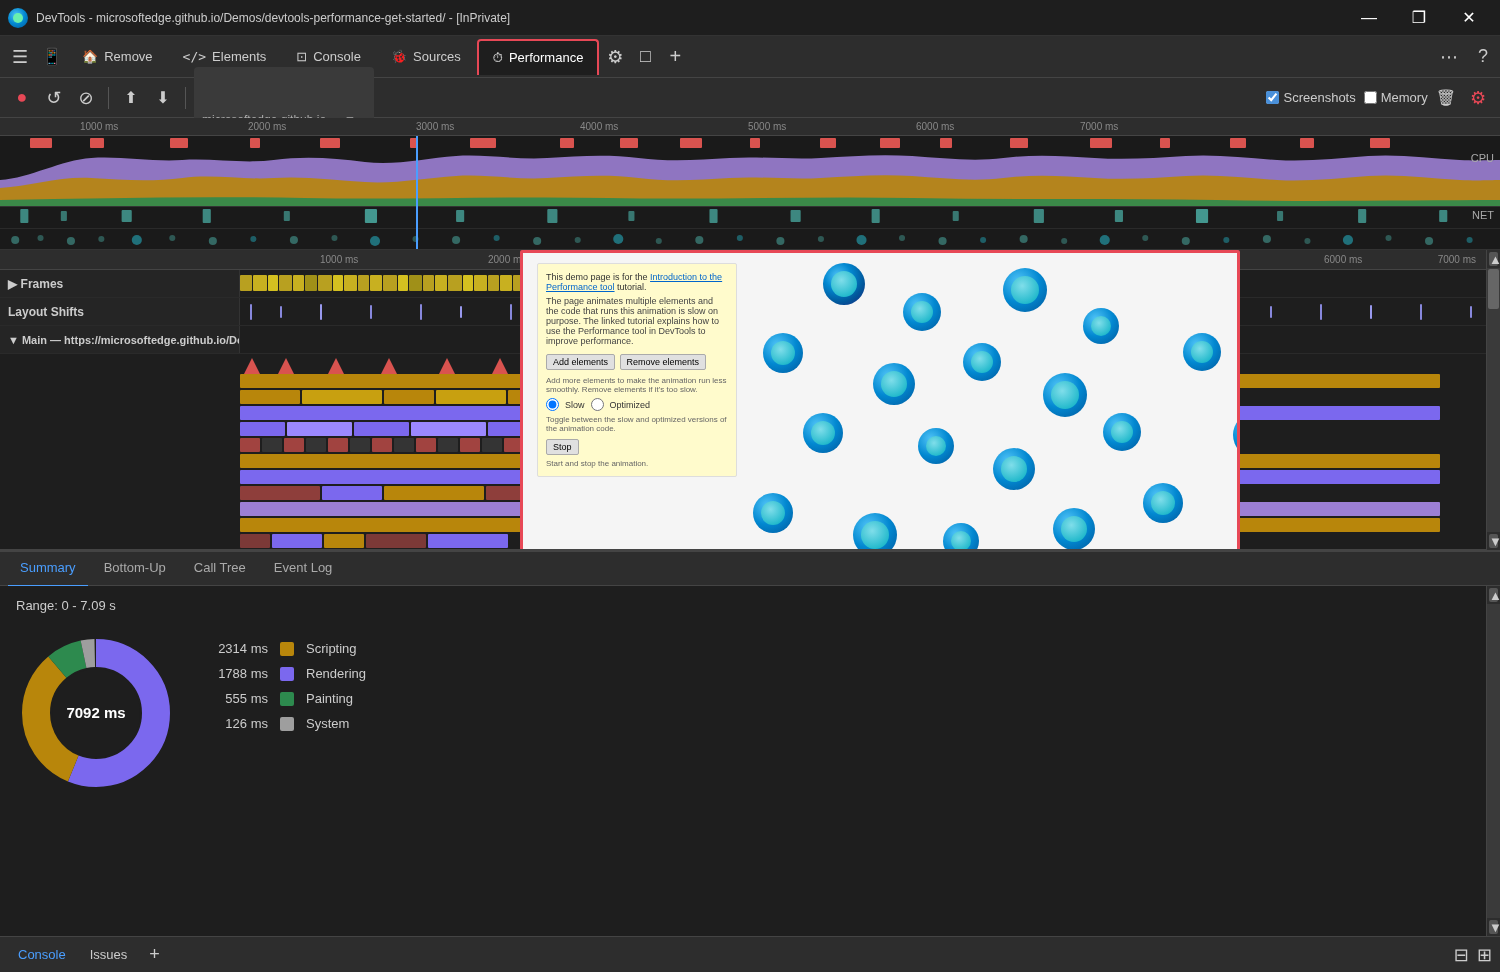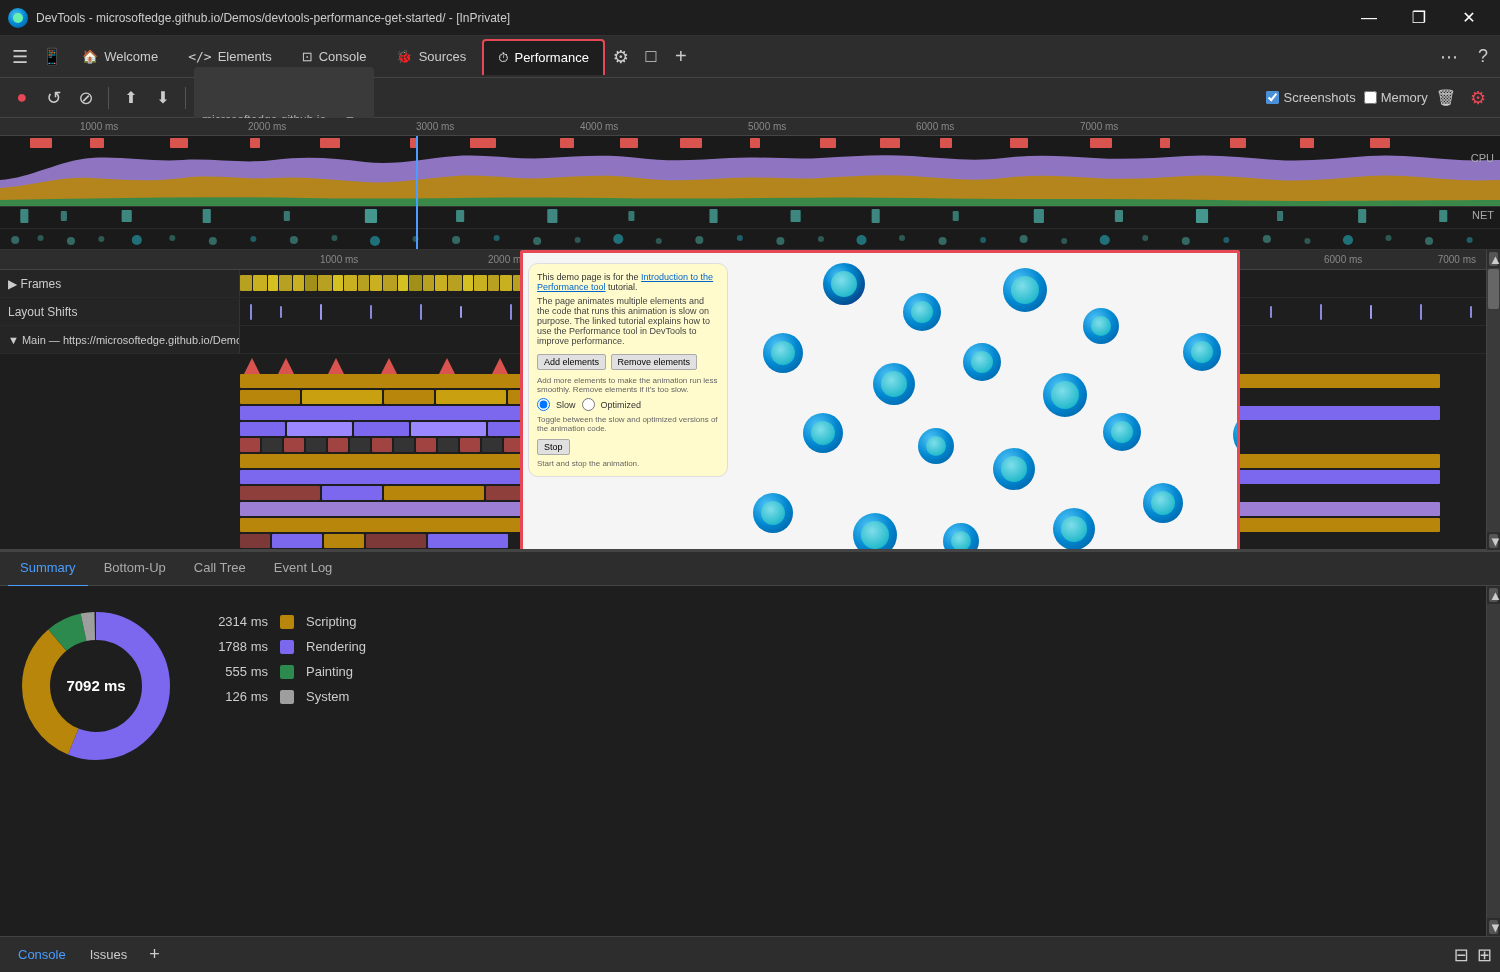--- a/index.html
+++ b/index.html
@@ -72,20 +72,21 @@
 
     
     .track-row {
       display: flex; align-items: center; height: 32px; border-bottom: 1px solid #2a2a2a;
       position: relative;
     }
     .track-label {
       width: 240px; min-width: 240px; padding: 0 8px; font-size: 12px; color: #ccc;
       display: flex; align-items: center; gap: 4px; height: 100%; background: #252525;
       border-right: 1px solid #333;
+      font-weight: bold;
     }
     .track-content { flex: 1; height: 100%; position: relative; overflow: hidden; }
 
     
     .bottom-tabs {
       display: flex; align-items: center; background: #2d2d2d; height: 36px;
       border-bottom: 1px solid #444; border-top: 2px solid #444; padding: 0 8px; gap: 4px;
     }
     .bottom-tab {
       padding: 4px 12px; cursor: pointer; color: #aaa; font-size: 13px;
@@ -128,22 +129,22 @@
     
     .screenshot-overlay {
       position: absolute; border: 2px solid #e74856; z-index: 30; background: #fff; overflow: hidden;
       display: flex; align-items: center; justify-content: center;
     }
     .screenshot-demo {
       width: 100%; height: 100%; background: linear-gradient(135deg, #f5f5f5 0%, #e8e8e8 100%);
       display: flex; position: relative; overflow: hidden;
     }
     .demo-panel {
-      position: absolute; left: 5px; top: 10px; width: 200px;
-      background: #fffbcc; border: 1px solid #ddd; padding: 8px; font-size: 9px; color: #333; border-radius: 10px;
+      position: absolute; left: 14px; top: 10px; width: 200px;
+      background: #fffbcc; border: 1px solid #ddd; padding: 8px; font-size: 9px; color: #333; border-radius: 2px;
     }
     .demo-link { color: #0066cc; text-decoration: underline; }
     .demo-btn { display: inline-block; background: #e0e0e0; border: 1px solid #aaa; padding: 2px 6px; font-size: 9px; margin: 2px 2px 2px 0; border-radius: 2px; cursor: pointer; }
     .demo-radio-group { display: flex; align-items: center; gap: 6px; margin: 4px 0; font-size: 9px; }
 
     
     ::-webkit-scrollbar { width: 8px; height: 8px; }
     ::-webkit-scrollbar-track { background: #2d2d2d; }
     ::-webkit-scrollbar-thumb { background: #555; border-radius: 4px; }
   </style>
@@ -161,21 +162,21 @@
     <button class="title-bar-btn close">✕</button>
   </div>
 </div>
 
 <div class="tab-bar">
   <button class="toolbar-btn" style="width:32px;height:32px;font-size:18px;">☰</button>
   <button class="toolbar-btn" style="font-size:16px;">📱</button>
 
   <div class="tab-item">
     <span>🏠</span>
-    <span>Welcome</span>
+    <span>Remove</span>
   </div>
   <div class="tab-item">
     <span style="font-size:13px;font-family:monospace;">&lt;/&gt;</span>
     <span>Elements</span>
   </div>
   <div class="tab-item">
     <span>⊡</span>
     <span>Console</span>
   </div>
   <div class="tab-item">
@@ -657,20 +658,21 @@
 
 <div class="bottom-tabs">
   <div class="bottom-tab active">Summary</div>
   <div class="bottom-tab">Bottom-Up</div>
   <div class="bottom-tab">Call Tree</div>
   <div class="bottom-tab">Event Log</div>
 </div>
 
 <div style="display:flex;height:calc(972px - 36px - 42px - 40px - 132px - 300px - 36px - 36px);min-height:180px;background:#1e1e1e;">
   <div class="bottom-content" style="flex:1;overflow:hidden;">
+    <p class="range-text">Range: 0 - 7.09 s</p>
     <div class="summary-area">
 
       <div class="donut-container">
         <svg width="160" height="160" viewBox="0 0 160 160">
 
           <circle cx="80" cy="80" r="60" fill="none" stroke="#7b68ee" stroke-width="28" stroke-dasharray="211.5 376.99" stroke-dashoffset="0" transform="rotate(-90 80 80)"></circle>
 
           <circle cx="80" cy="80" r="60" fill="none" stroke="#b8860b" stroke-width="28" stroke-dasharray="122.9 376.99" stroke-dashoffset="-211.5" transform="rotate(-90 80 80)"></circle>
 
           <circle cx="80" cy="80" r="60" fill="none" stroke="#2d8a4e" stroke-width="28" stroke-dasharray="29.4 376.99" stroke-dashoffset="-334.4" transform="rotate(-90 80 80)"></circle>

